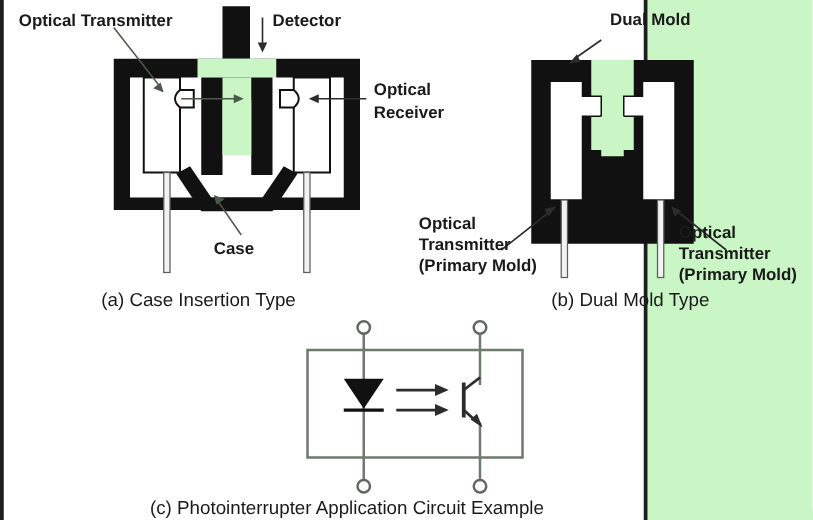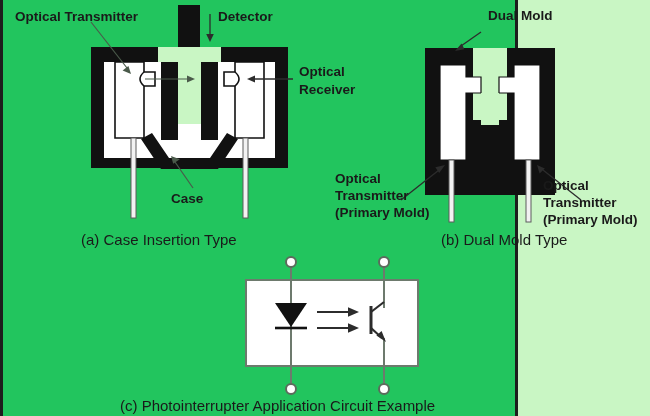--- a/index.html
+++ b/index.html
@@ -11,21 +11,21 @@
     height: 416px;
     background: #c9f6c4;
     font-family: "Liberation Sans", sans-serif;
     overflow: hidden;
     position: relative;
   }
   #root {
     position: relative;
     width: 518px;
     height: 416px;
-    background: #22c55e;
+    background: #ffffff;
     box-sizing: border-box;
     border-left: 3px solid #1d1d1d;
     border-right: 3px solid #1d1d1d;
   }
   svg.figure {
     position: absolute;
     left: 0;
     top: 0;
     width: 650px;
     height: 416px;

